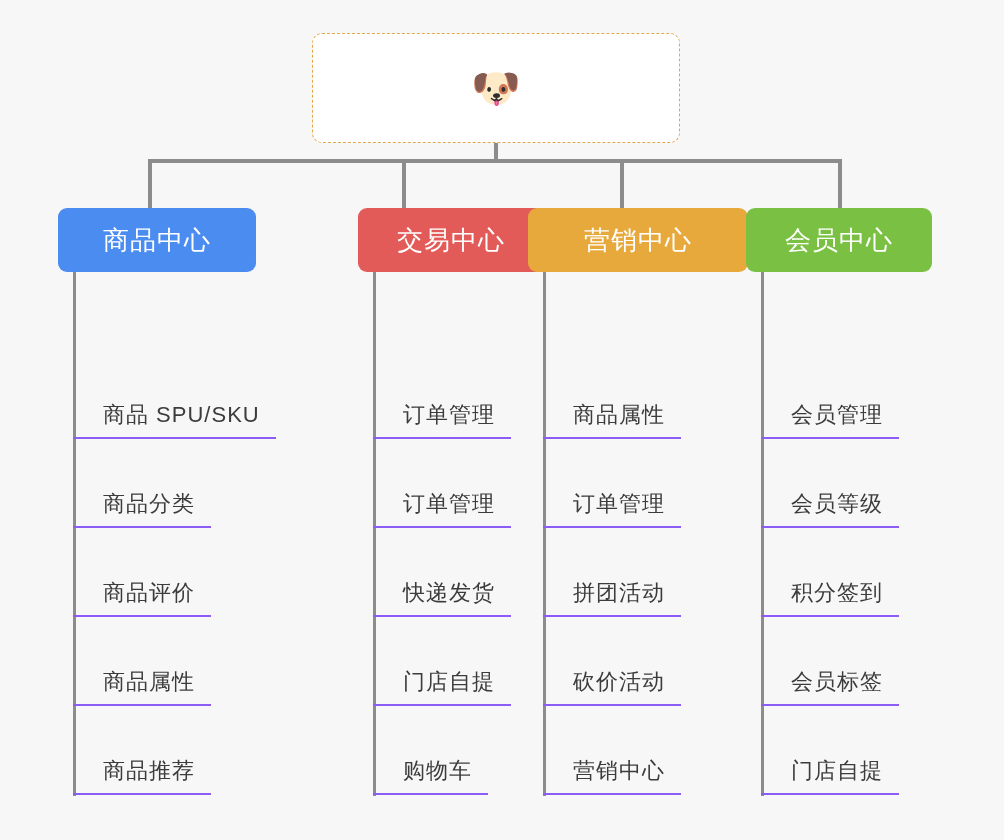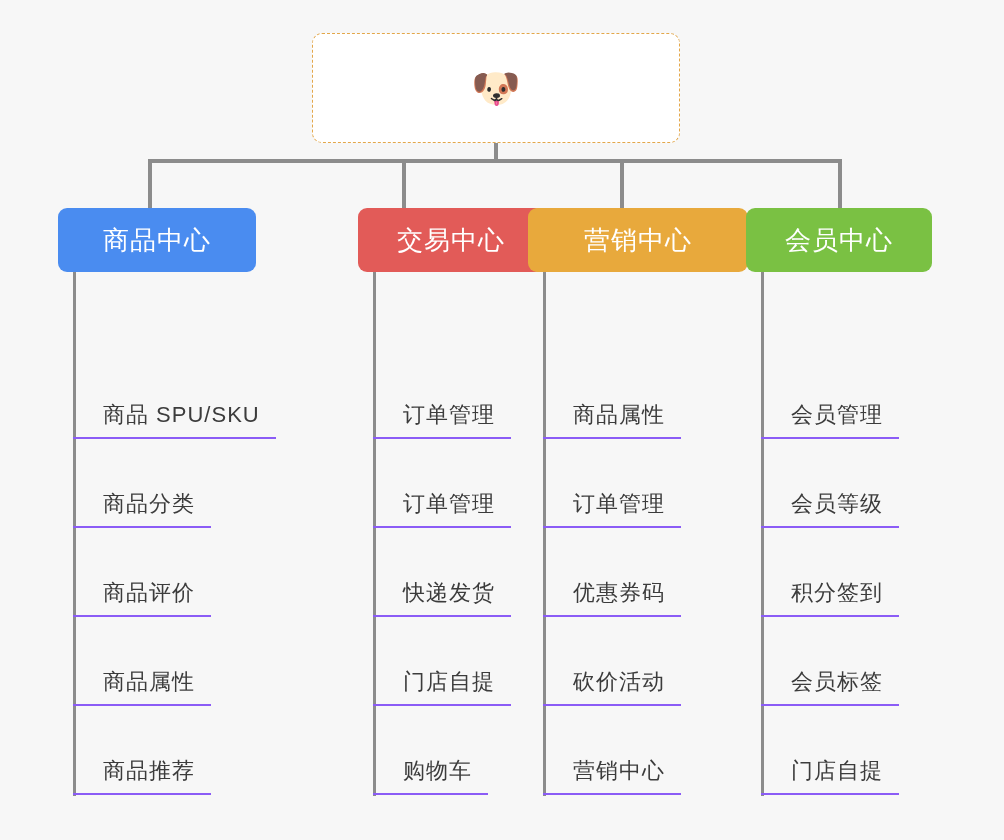--- a/index.html
+++ b/index.html
@@ -180,21 +180,21 @@
     </div>
     <div class="trunk" style="height:524px;"></div>
     <div class="leaves">
       <div class="leaf" style="top:128px;">
         <span class="leaf-inner"><span class="leaf-label">商品属性</span></span>
       </div>
       <div class="leaf" style="top:217px;">
         <span class="leaf-inner"><span class="leaf-label">订单管理</span></span>
       </div>
       <div class="leaf" style="top:306px;">
-        <span class="leaf-inner"><span class="leaf-label">优惠券码</span></span>
+        <span class="leaf-inner"><span class="leaf-label">拼团活动</span></span>
       </div>
       <div class="leaf" style="top:395px;">
         <span class="leaf-inner"><span class="leaf-label">砍价活动</span></span>
       </div>
       <div class="leaf" style="top:484px;">
         <span class="leaf-inner"><span class="leaf-label">营销中心</span></span>
       </div>
       <div class="leaf" style="top:573px;">
         
       </div>

